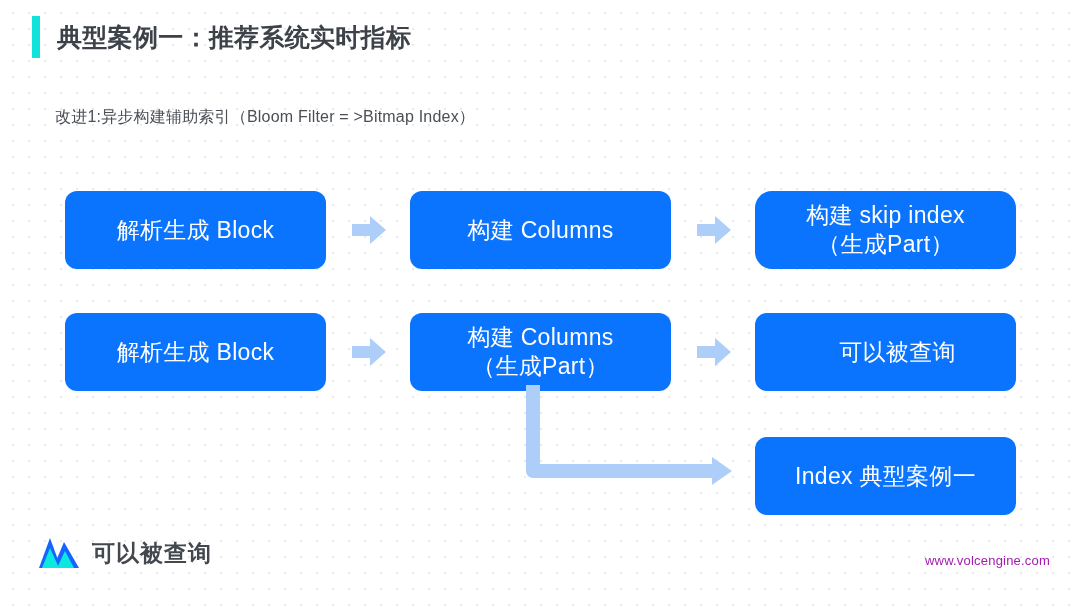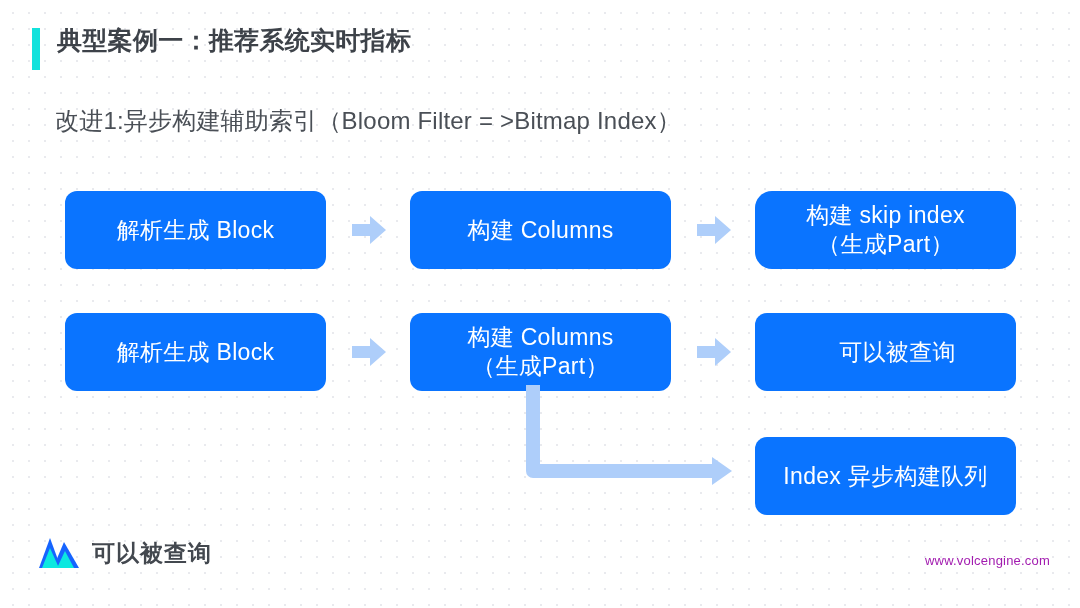--- a/index.html
+++ b/index.html
@@ -18,44 +18,44 @@
     background-size: 16px 16px;
     background-position: 5px 5px;
     position: relative;
     color: #3b3f45;
   }
 
   
   #slide-header {
     position: absolute;
     left: 32px;
-    top: 28px;
+    top: 16px;
     display: flex;
-    align-items: flex-start;
+    align-items: center;
   }
   #title-accent-bar {
     width: 8px;
     height: 42px;
     background: #12E2DC;
     flex: 0 0 auto;
   }
   #page-title {
     margin-left: 17px;
     font-size: 25px;
     line-height: 1;
     color: #3d4249;
     letter-spacing: 0.3px;
     white-space: nowrap;
   }
 
   #page-subtitle {
     position: absolute;
     left: 55px;
     top: 109px;
-    font-size: 24px;
+    font-size: 16px;
     line-height: 1;
     color: #4a4f56;
     white-space: nowrap;
     letter-spacing: 0.2px;
   }
 
   
   .flow-box {
     position: absolute;
     background: #0A74FF;
@@ -198,21 +198,21 @@
 </div>
 
 <div id="elbow-connector">
   <svg viewBox="0 0 225 115" aria-hidden="true">
     <path d="M13 0 V86 H196" fill="none" stroke="#AECEFA" stroke-width="14" stroke-linecap="butt" stroke-linejoin="round"></path>
     <path d="M192 72 L212 86 L192 100 Z" fill="#AECEFA"></path>
   </svg>
 </div>
 
 <div class="flow-box" id="box-r3c3">
-  <span class="box-line">Index 异步构建队列</span>
+  <span class="box-line">Index 典型案例一</span>
 </div>
 
 <div id="footer-logo">
   <svg id="logo-mark" viewBox="0 0 42 34" aria-hidden="true">
     <path d="M12 2 L23 32 L1 32 Z" fill="#1664FF"></path>
     <path d="M26 6 L41 32 L15 32 Z" fill="#1664FF"></path>
     <path d="M12 12 L21 32 L4 32 Z" fill="#0CE8E0"></path>
     <path d="M27 15 L36 32 L19 32 Z" fill="#0CE8E0"></path>
   </svg>
   <span id="logo-wordmark">可以被查询</span>

